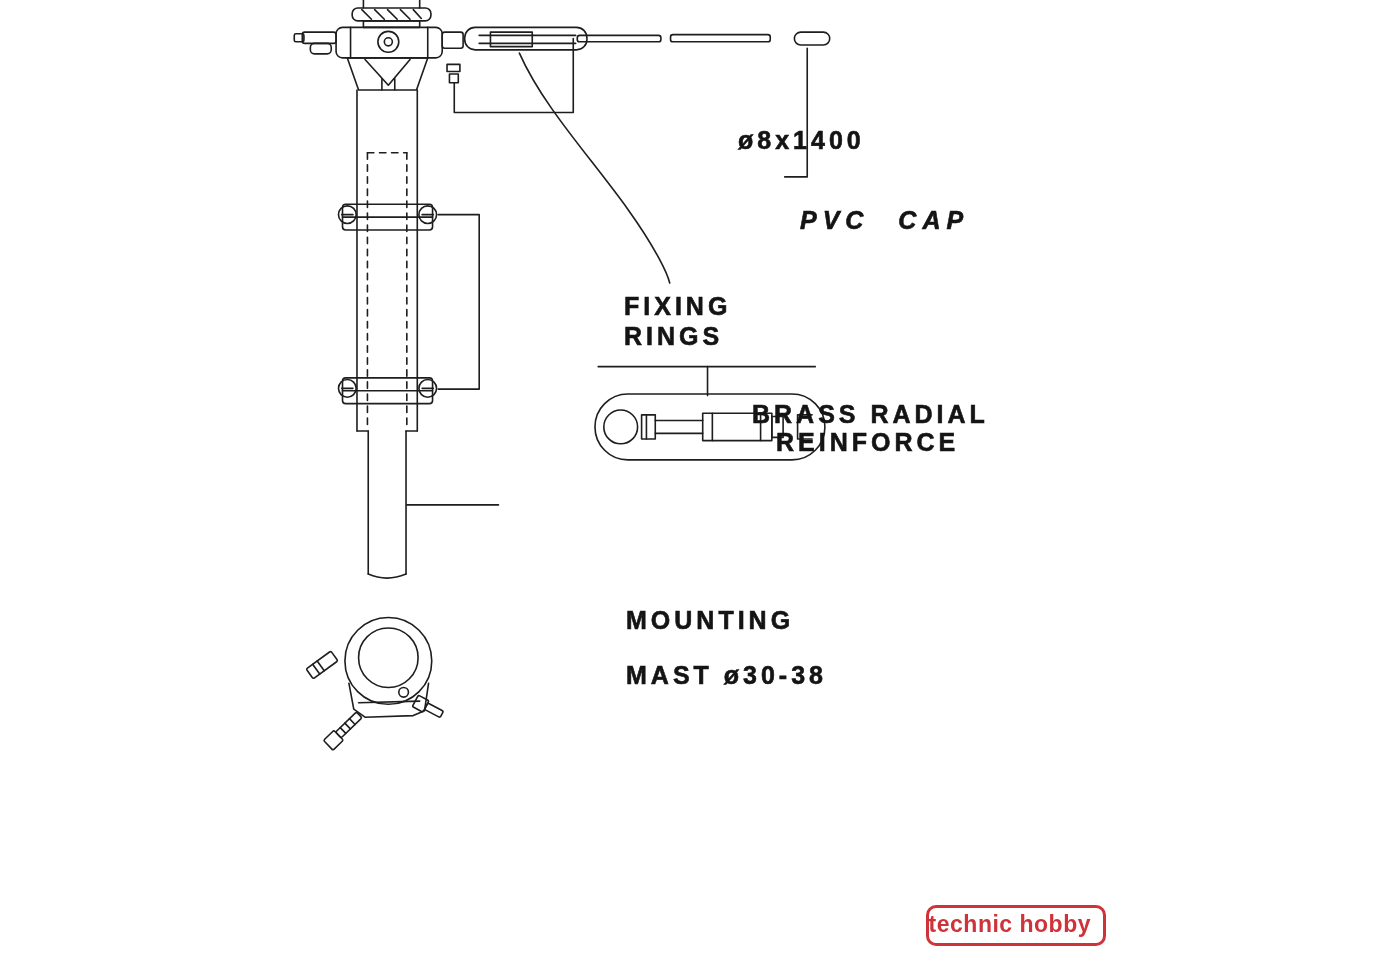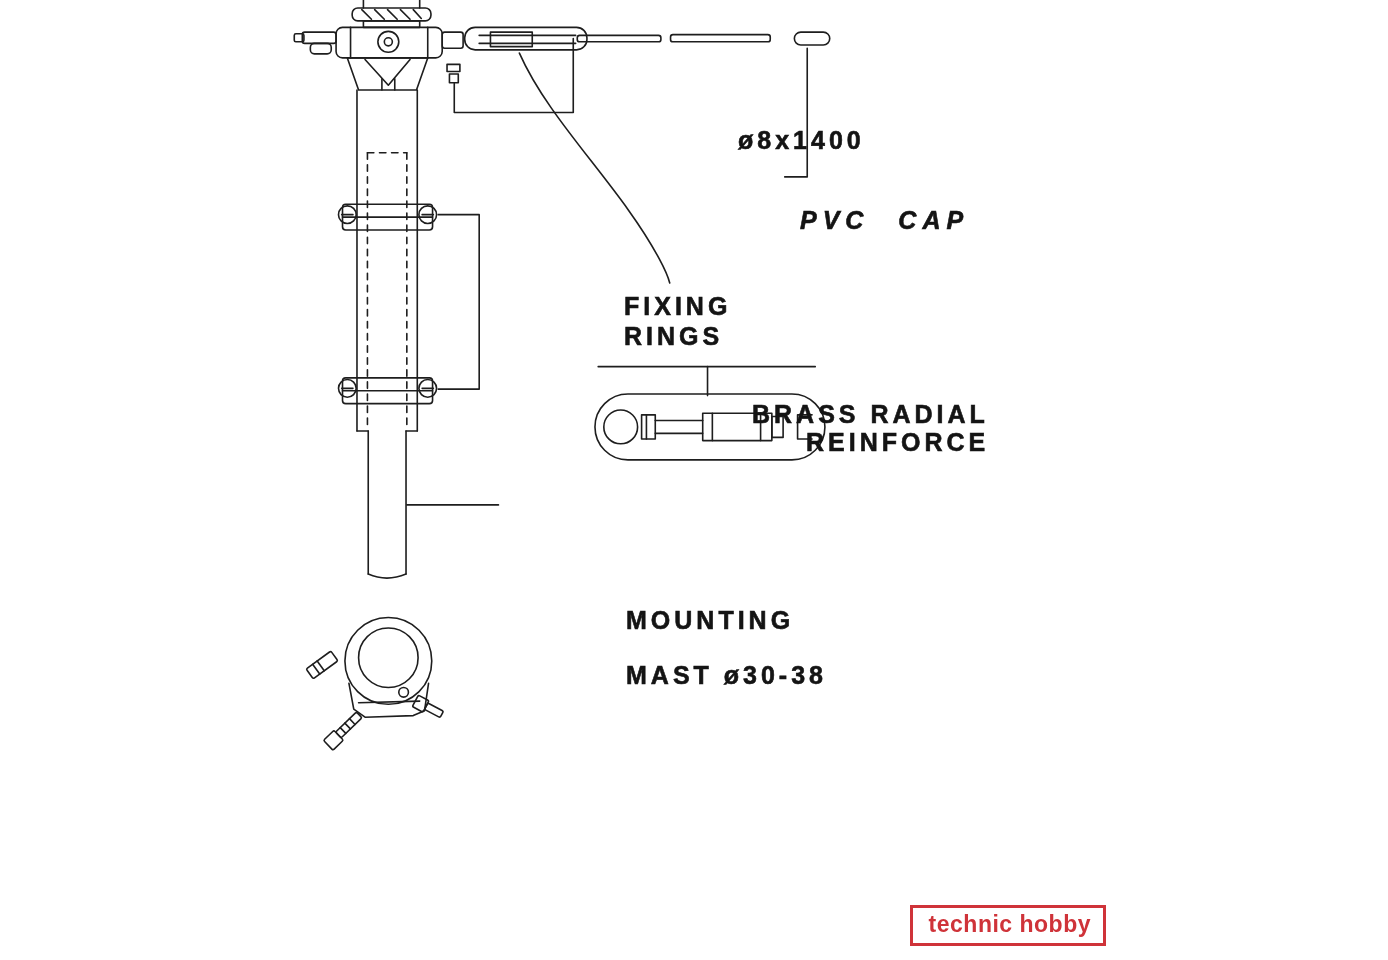--- a/index.html
+++ b/index.html
@@ -28,25 +28,25 @@
     line-height: 28px;
     white-space: nowrap;
     -webkit-text-stroke: 0.6px #141414;
   }
   .diag-label.wide-words { word-spacing: 16px; letter-spacing: 6px; }
   .watermark {
     position: absolute;
     right: 10px;
     bottom: 14px;
     border: 3px solid #cf3339;
-    border-radius: 0;
+    border-radius: 10px;
     color: #cf3339;
     font-weight: 700;
     font-size: 23px;
-    padding: 3px 12px 5px 16px;
+    padding: 3px 12px 5px 0;
     background: rgba(255,255,255,0.85);
     letter-spacing: 0.5px;
   }
 </style>
 </head>
 <body>
 
 <div class="canvas">
 
   <svg class="artwork" viewBox="0 0 1388 960" xmlns="http://www.w3.org/2000/svg">
@@ -179,20 +179,20 @@
   </svg>
 
   <div class="diag-label" style="left:738px; top:126px;">ø8x1400</div>
 
   <div class="diag-label wide-words" style="left:800px; top:206px;font-style:italic;">PVC CAP</div>
 
   <div class="diag-label" style="left:624px; top:292px;">FIXING</div>
   <div class="diag-label" style="left:624px; top:322px;">RINGS</div>
 
   <div class="diag-label" style="left:752px; top:400px;">BRASS RADIAL</div>
-  <div class="diag-label" style="left:806px; top:428px;">REINFORCE</div>
+  <div class="diag-label" style="left:776px; top:428px;">REINFORCE</div>
 
   <div class="diag-label" style="left:626px; top:606px;text-align:right;">MOUNTING</div>
   <div class="diag-label" style="left:626px; top:661px;">MAST ø30-38</div>
 
   <div class="watermark">technic hobby</div>
 
 </div>
 
 </body></html>

